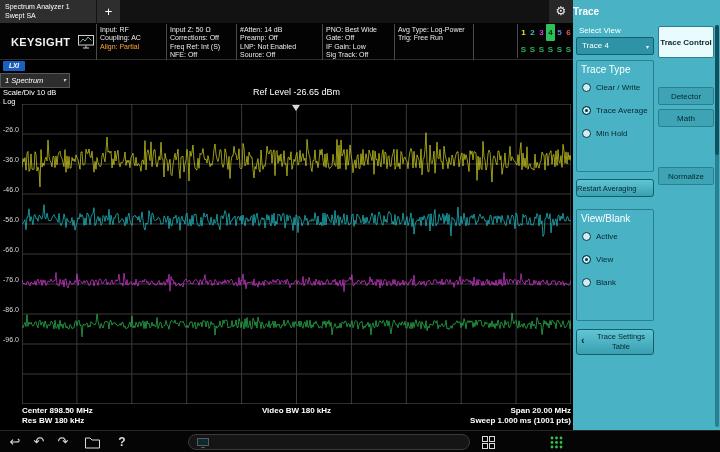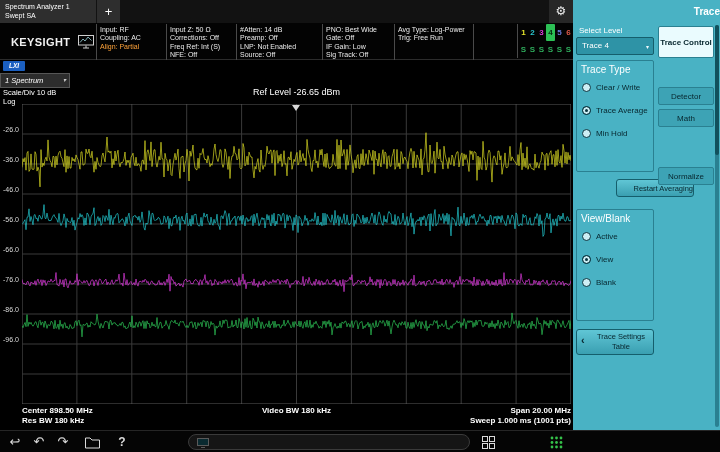--- a/index.html
+++ b/index.html
@@ -7,21 +7,21 @@
   body{background:#222;}
   .screen{position:relative;width:720px;height:452px;background:#000;overflow:hidden;
           font-family:"Liberation Sans",sans-serif;color:#fff;}
 
   
   .topbar{position:absolute;left:0;top:0;width:573px;height:23px;background:#121212;}
   .app-tab{position:absolute;left:0;top:0;width:96px;height:23px;background:#2e2e2e;padding:3px 0 0 5px;cursor:pointer;}
   .tab-line{font-size:7px;line-height:8.5px;color:#fff;white-space:nowrap;}
   .new-tab-btn{position:absolute;left:97px;top:0;width:23px;height:23px;background:#2e2e2e;border:none;color:#fff;font-size:13px;line-height:22px;text-align:center;cursor:pointer;}
   .gear-btn{position:absolute;left:549px;top:0;width:24px;height:23px;background:#272727;border:none;color:#ececec;font-size:12px;line-height:23px;text-align:center;cursor:pointer;}
-  .panel-title{position:absolute;left:573px;top:0;width:147px;height:23px;background:var(--teal);color:#fff;font-size:10px;font-weight:bold;text-align:right;line-height:23px;}
+  .panel-title{position:absolute;left:573px;top:0;width:147px;height:23px;background:var(--teal);color:#fff;font-size:10px;font-weight:bold;text-align:left;line-height:23px;}
 
   
   .measbar{position:absolute;left:0;top:23px;width:573px;height:37px;background:#030303;border-bottom:1px solid #2c2c2c;}
   .keysight{position:absolute;left:11px;top:36px;font-size:11px;font-weight:bold;letter-spacing:.4px;color:#f2f2f2;}
   .ks-icon{position:absolute;left:78px;top:35px;}
   .mcol{position:absolute;top:24px;height:36px;border-left:1px solid #4a4a4a;padding:2px 0 0 3px;font-size:7px;line-height:8.3px;color:#ececec;white-space:nowrap;overflow:hidden;}
   .mcol1{left:96px;width:70px;} .mcol2{left:166px;width:70px;} .mcol3{left:236px;width:86px;}
   .mcol4{left:322px;width:72px;} .mcol5{left:394px;width:80px;border-right:1px solid #4a4a4a;}
   .warn{color:var(--warn);}
   .tstatus{position:absolute;left:517px;top:24px;width:56px;height:34px;border-left:1px solid #4a4a4a;padding-left:1px;}
@@ -54,21 +54,21 @@
   .trace-dropdown{position:absolute;left:3px;top:14px;width:78px;height:18px;background:var(--teal-dark);border:1px solid #155e6c;border-radius:2px;color:#fff;font-size:8px;line-height:16px;padding-left:5px;cursor:pointer;}
   .dd-arrow{position:absolute;right:4px;top:1px;font-size:6px;color:#eaf7fa;}
   .group{position:absolute;left:3px;width:78px;border:1px solid #2a8091;border-radius:2px;}
   .group-0{top:37px;height:112px;} .group-1{top:186px;height:112px;}
   .group-header{font-size:10px;color:#fff;padding:3px 0 1px 4px;}
   .radio-row{display:flex;align-items:center;height:23px;padding-left:5px;cursor:pointer;}
   .radio-circle{width:9px;height:9px;border-radius:50%;border:1px solid #0b3540;background:#cdeef4;margin-right:5px;flex:0 0 auto;}
   .radio-circle.on{background:#0b3540;box-shadow:inset 0 0 0 2px #cdeef4;}
   .radio-label{font-size:8px;color:#07262e;white-space:nowrap;}
   .panel-btn{position:absolute;left:3px;width:78px;background:linear-gradient(#60c6d5,#3a9fb1);border:1px solid #155e6c;border-radius:3px;color:#07262e;font-size:7.5px;cursor:pointer;font-family:inherit;}
-  .restart-btn{top:156px;height:18px;line-height:15px;text-align:right;margin-left:40px;}
+  .restart-btn{top:156px;height:18px;line-height:15px;text-align:left;}
   .settings-btn{top:306px;height:26px;padding:2px 2px 2px 14px;line-height:10px;text-align:center;}
   .settings-chevron{position:absolute;left:4px;top:5px;font-size:11px;font-weight:bold;color:#07262e;}
   .tabcol{position:absolute;left:85px;top:0;width:58px;height:100%;}
   .mtab{position:absolute;left:0;width:56px;background:#3da3b5;border:1px solid #2a8091;border-radius:2px;color:#07262e;font-size:8px;text-align:center;cursor:pointer;display:flex;align-items:center;justify-content:center;line-height:9px;padding:1px;}
   .mtab.active{background:#eafbfe;font-weight:bold;}
   .mtab-0{top:3px;height:32px;} .mtab-1{top:64px;height:18px;} .mtab-2{top:86px;height:18px;}
   .mtab-3{top:108px;height:32px;} .mtab-4{top:144px;height:18px;}
   .panel-scrollbar{position:absolute;right:1px;top:2px;width:4px;height:402px;background:#2a8091;border-radius:2px;}
   .panel-scroll-thumb{position:absolute;left:0;top:0;width:4px;height:130px;background:#11505c;border-radius:2px;}
 
@@ -201,21 +201,21 @@
   </div>
   <div class="trig-marker"></div>
 
   <div class="annot an-center">Center 898.50 MHz</div>
   <div class="annot an-vbw">Video BW 180 kHz</div>
   <div class="annot an-span">Span 20.00 MHz</div>
   <div class="annot an-rbw">Res BW 180 kHz</div>
   <div class="annot an-sweep">Sweep 1.000 ms (1001 pts)</div>
 
   <div class="panel">
-    <div class="select-trace-label">Select Level</div>
+    <div class="select-trace-label">Select View</div>
     <div class="trace-dropdown">
       <span>Trace 4</span>
       <span class="dd-arrow">▾</span>
     </div>
     <div class="group group-0">
       <div class="group-header">Trace Type</div>
     <div class="radio-row">
           <span class="radio-circle"></span>
           <span class="radio-label">Clear / Write</span>
         </div>

